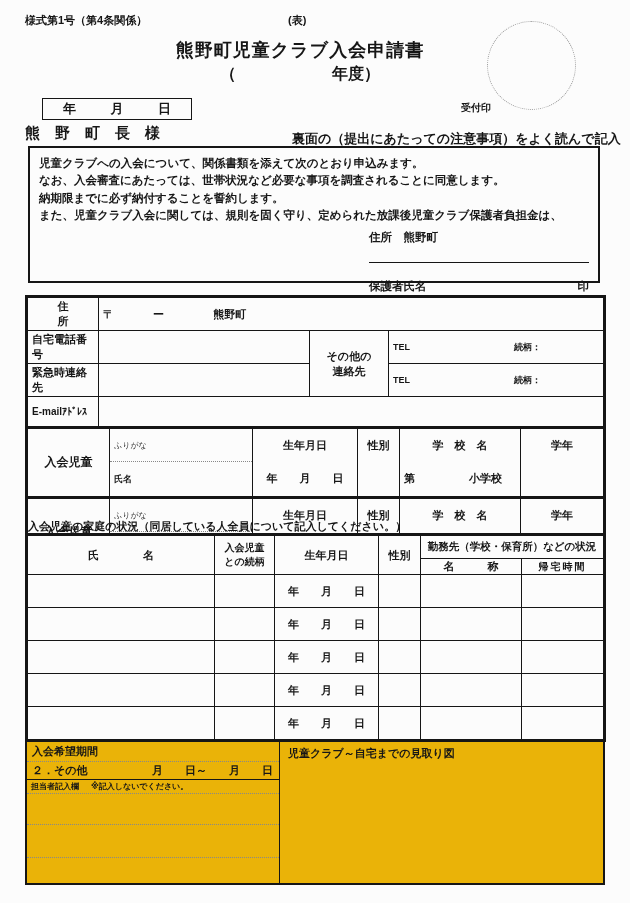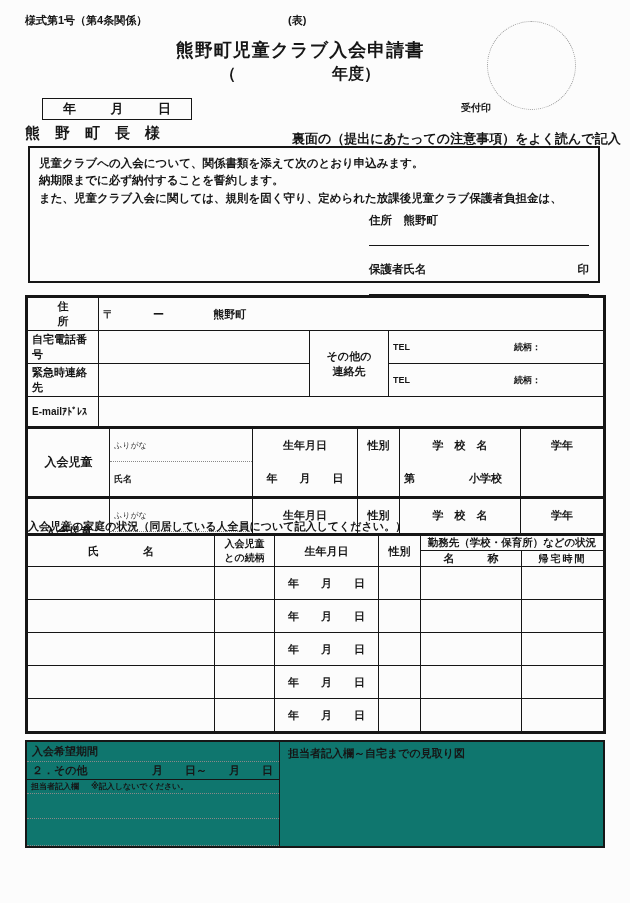--- a/index.html
+++ b/index.html
@@ -53,29 +53,29 @@
   .fr-top { height: 20px; font-size: 8px; font-weight: 400; color: #333; display: flex; align-items: center; }
   .fr-top-dotted { border-bottom: 1px dotted #888; }
   .fr-bottom { height: 34px; display: flex; align-items: center; }
   .hd-top { height: 20px; display: flex; align-items: center; justify-content: center; font-weight: bold; font-size: 11px; }
   .cell-pad0 { padding: 0; }
   .cell-pad0 > .stack > div { padding: 16px 4px; }
   .school-row { display: flex; width: 100%; justify-content: space-between; padding-right: 14px; }
 
   .fam-title { font-size: 11px; font-weight: bold; }
   .work-split { display: flex; flex-direction: column; height: 100%; }
-  .work-top { height: 15px; border-bottom: 1px solid #161616; display: flex; align-items: center; justify-content: center; font-size: 10.5px; font-weight: bold; }
+  .work-top { height: 23px; border-bottom: 1px solid #161616; display: flex; align-items: center; justify-content: center; font-size: 10.5px; font-weight: bold; }
   .work-bottom { flex: 1; display: flex; }
   .work-bottom .wname { width: 101px; border-right: 1px solid #161616; display: flex; align-items: center; justify-content: center; font-size: 11px; font-weight: bold; }
   .work-bottom .wtime { flex: 1; display: flex; align-items: center; justify-content: center; font-size: 10px; font-weight: bold; letter-spacing: 2px; }
   .fam-data td { height: 33px; }
 
   .bottom-box {
-    left: 25px; top: 740px; width: 580px; height: 108px;
-    border: 2px solid #161616; display: flex; background: #0f766e;
+    left: 25px; top: 740px; width: 580px; height: 145px;
+    border: 2px solid #161616; display: flex; background: #eab308;
   }
   .bb-left { width: 253px; border-right: 1px solid #161616; display: flex; flex-direction: column; }
   .bb-right { flex: 1; padding: 4px 8px; }
   .period-title { padding: 2px 5px; font-size: 11px; font-weight: bold; border-bottom: 1px dotted #888; }
   .opts { border-bottom: 1px solid #161616; }
   .opt-row { display: flex; justify-content: space-between; padding: 1px 6px 1px 5px; font-size: 11px; font-weight: 600; }
   .staff-row { padding: 1px 4px; font-size: 8px; font-weight: 600; border-bottom: 1px dotted #888; display: flex; gap: 12px; align-items: center; }
   .blank-row { border-bottom: 1px dotted #888; }
   .blank-row.h1 { height: 31px; } .blank-row.h2 { height: 33px; }
   .blank-row.last { border-bottom: none; flex: 1; }
@@ -99,20 +99,21 @@
     <span>年</span>
     <span>月</span>
     <span>日</span>
   </div>
 
   <div class="abs mayor" style="left:25px; top:124px;">熊　野　町　長　様</div>
   <div class="abs back-note" style="left:292px; top:130px;">裏面の（提出にあたっての注意事項）をよく読んで記入してください。</div>
 
   <div class="abs pledge">
     <div class="pledge-line">児童クラブへの入会について、関係書類を添えて次のとおり申込みます。</div>
+    <div class="pledge-line">なお、入会審査にあたっては、世帯状況など必要な事項を調査されることに同意します。</div>
     <div class="pledge-line">納期限までに必ず納付することを誓約します。</div>
     <div class="pledge-line">また、児童クラブ入会に関しては、規則を固く守り、定められた放課後児童クラブ保護者負担金は、</div>
     <div class="sig-line sig-addr">住所　熊野町</div>
     <div class="sig-line sig-guardian">
       <span>保護者氏名</span>
       <span>印</span>
     </div>
   </div>
 
   <div class="abs tblwrap" style="left:25px; top:295px;">
@@ -352,17 +353,17 @@
       </div>
       <div class="staff-row">
         <span>担当者記入欄</span>
         <span>※記入しないでください。</span>
       </div>
       <div class="blank-row h1"></div>
       <div class="blank-row h2"></div>
       <div class="blank-row last"></div>
     </div>
     <div class="bb-right">
-      <div class="map-label">担当者記入欄～自宅までの見取り図</div>
+      <div class="map-label">児童クラブ～自宅までの見取り図</div>
     </div>
   </div>
 
 </div>
 
 </body></html>

